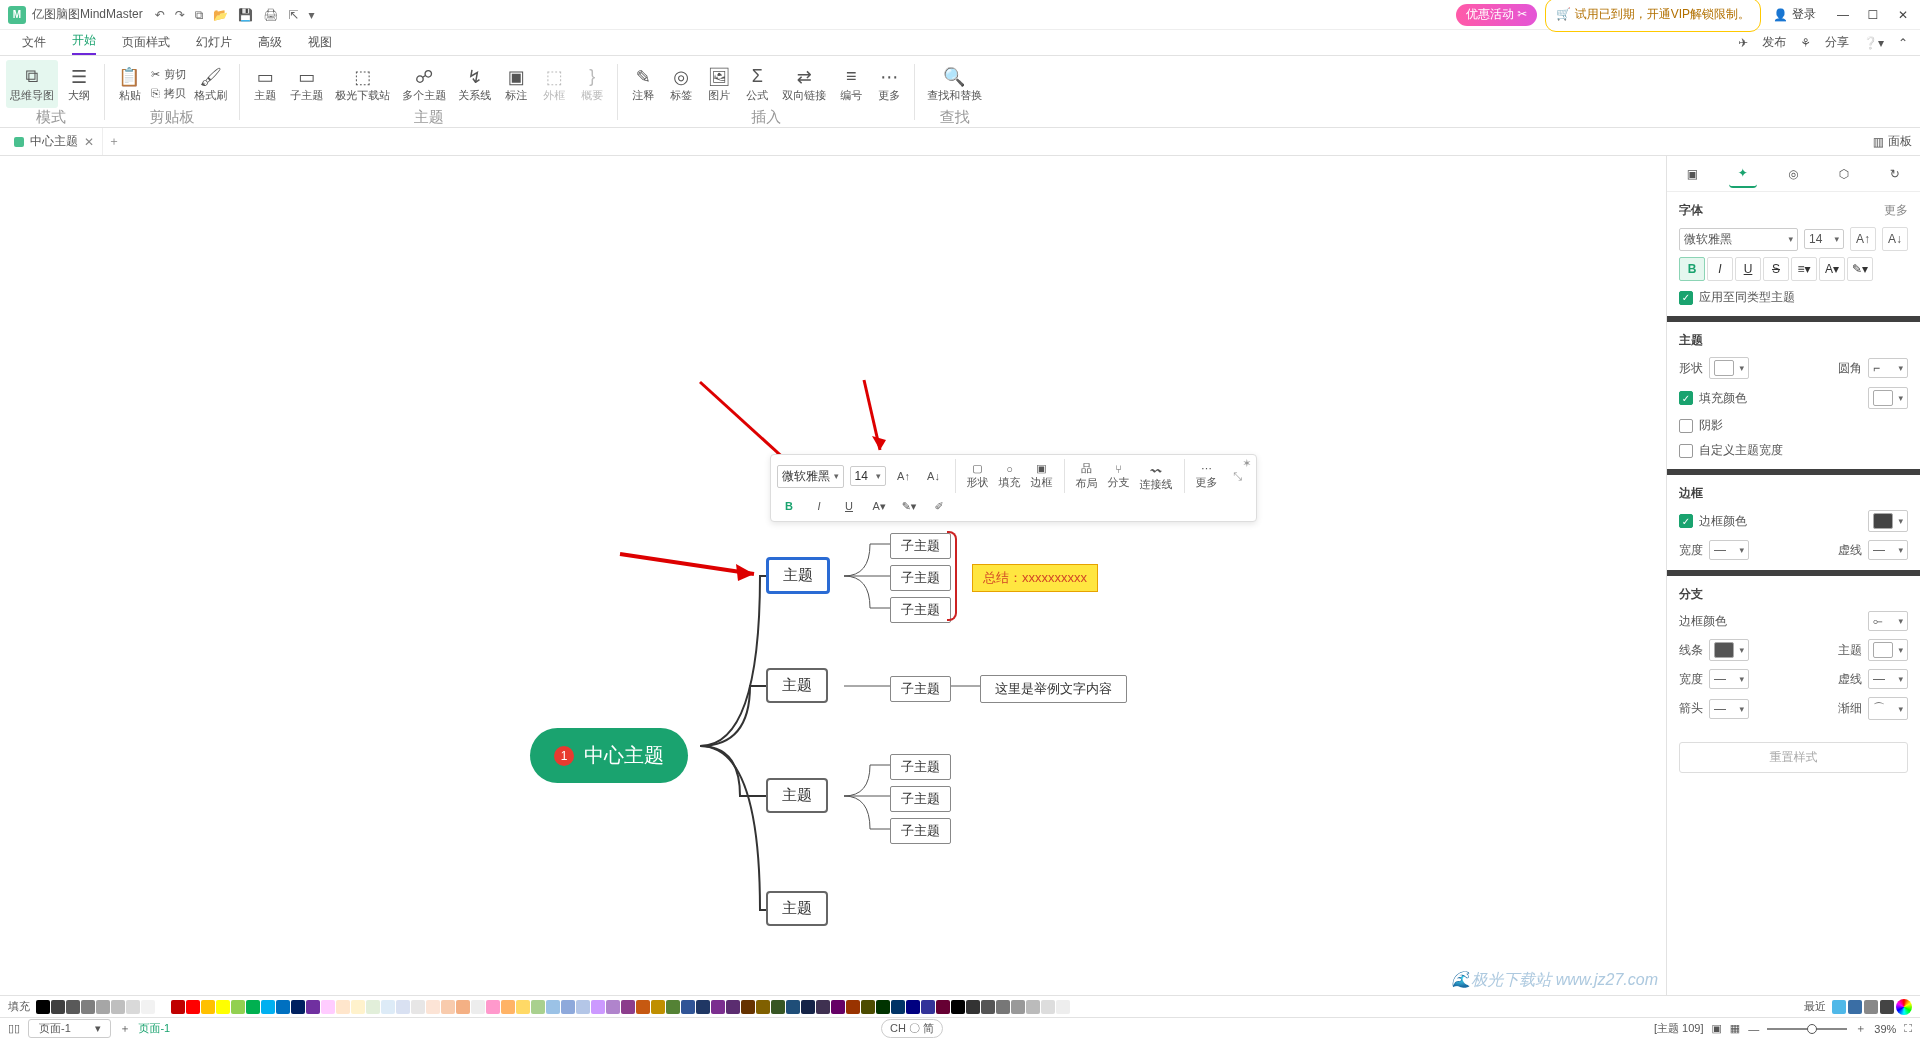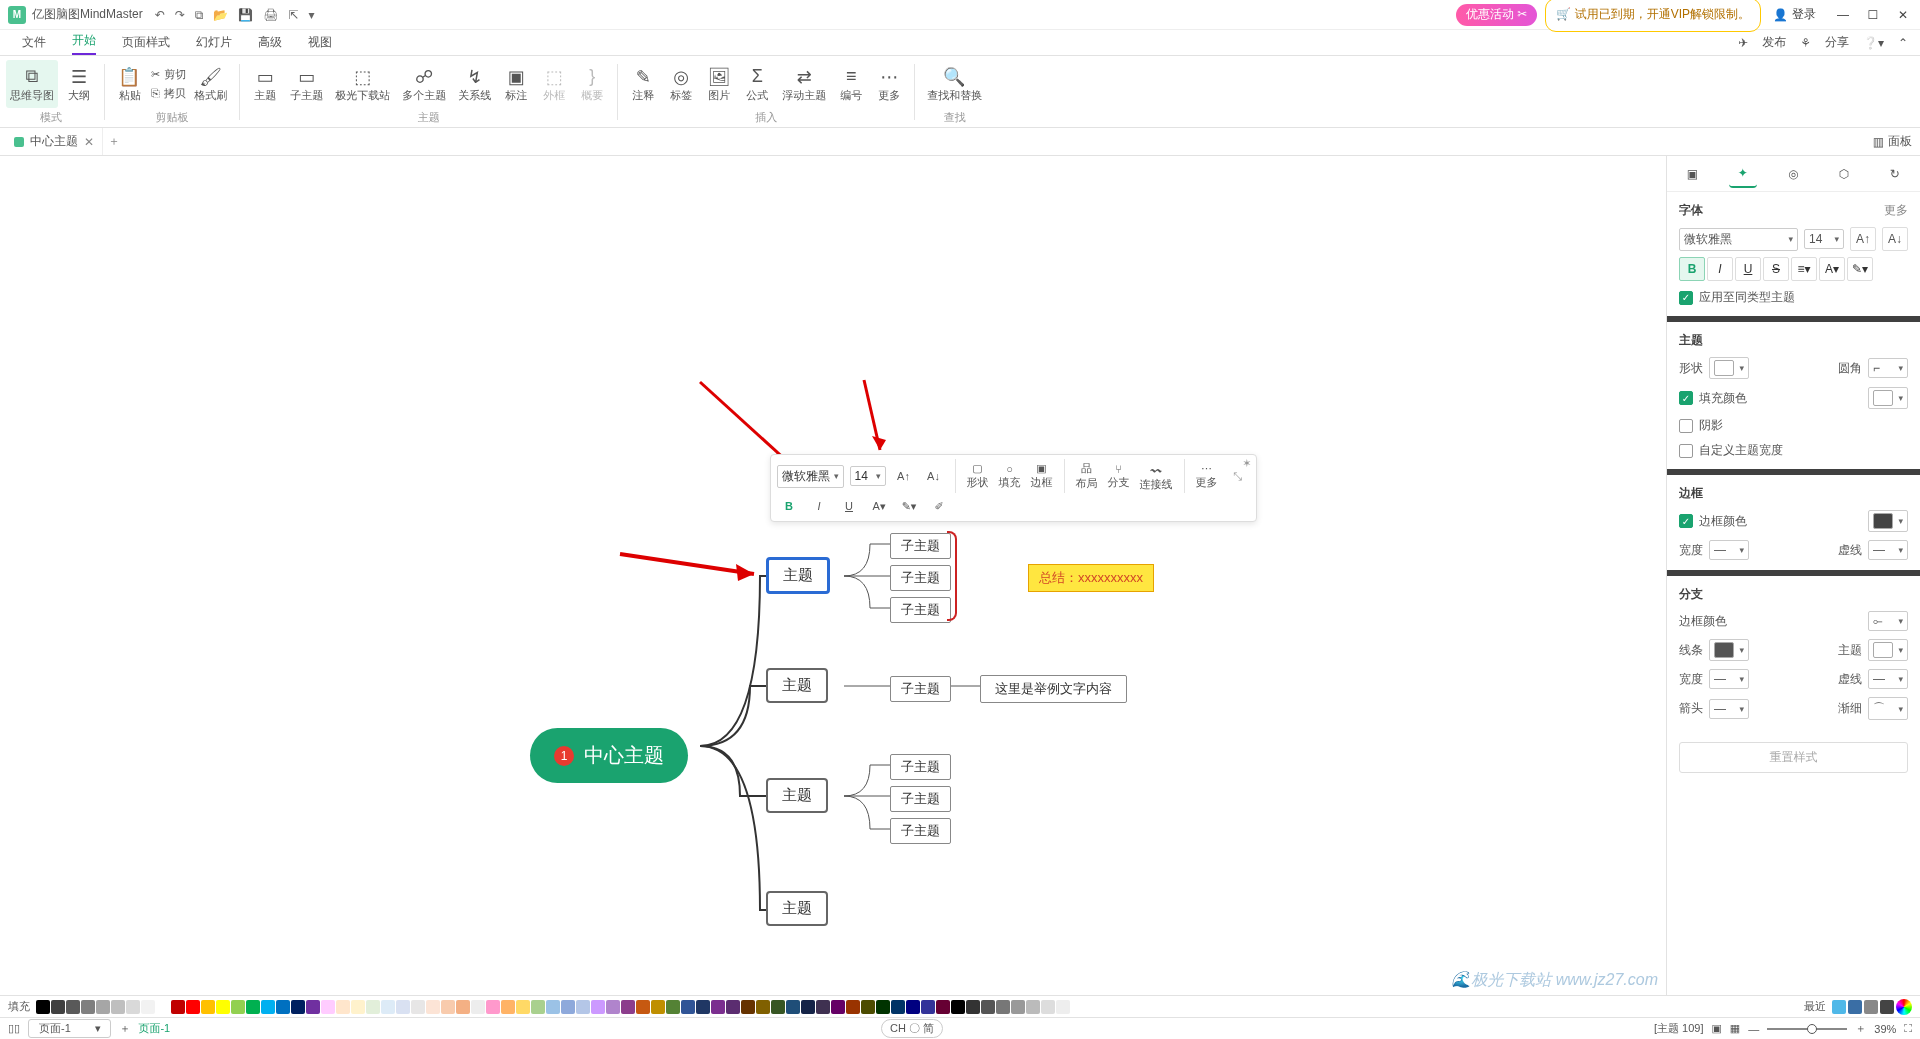--- a/index.html
+++ b/index.html
@@ -19,21 +19,21 @@
 .menu-item{padding-bottom:4px;cursor:pointer}
 .menu-item.active{color:#1aa36f;border-bottom:2px solid #6d28d9}
 .right-side-icons{margin-left:auto;display:flex;gap:14px;padding-right:12px;color:#555;align-items:center;padding-bottom:4px}
 .ribbon{height:72px;display:flex;align-items:flex-start;border-bottom:1px solid #e2e2e2;background:#fff}
 .rgrp{display:flex;flex-direction:column;align-items:stretch;padding:4px 6px 0;height:100%}
 .rgrp-row{display:flex;gap:4px;align-items:center}
 .rbtn{display:flex;flex-direction:column;align-items:center;justify-content:center;min-width:34px;height:48px;padding:2px 4px;cursor:pointer;color:#555;font-size:11px}
 .rbtn.disabled{color:#bbb}
 .rbtn .ic{font-size:18px;height:22px;display:flex;align-items:center;justify-content:center}
 .rbtn.active{background:#e5f7ef;border-radius:3px}
-.rgrp-label{text-align:center;font-size:11px;color:#999;margin-top:auto;padding-bottom:2px}
+.rgrp-label{text-align:center;font-size:15px;color:#999;margin-top:auto;padding-bottom:2px}
 .vsep{width:1px;background:#e4e4e4;height:56px;margin:8px 2px}
 .tab-strip{height:28px;display:flex;align-items:center;padding-left:6px;border-bottom:1px solid #e2e2e2}
 .doc-tab{display:flex;align-items:center;gap:6px;padding:0 8px;height:100%;background:#fff;border-right:1px solid #eee;font-size:12px;color:#555}
 .tab-ic{width:10px;height:10px;background:#4ac08f;border-radius:2px}
 .doc-tab .close{color:#888;cursor:pointer}
 .add-tab{width:22px;text-align:center;color:#888;cursor:pointer}
 .pnl-btn{margin-left:auto;display:flex;align-items:center;gap:4px;padding-right:8px;color:#555;cursor:pointer}
 .workspace{display:flex;height:calc(1039px - 30px - 26px - 72px - 28px - 22px - 22px)}
 .canvas{flex:1;position:relative;background:#fff;overflow:hidden}
 .side-panel{width:254px;border-left:1px solid #e2e2e2;display:flex;flex-direction:column;background:#fff;overflow-y:auto}
@@ -215,21 +215,21 @@
       <div class="rbtn">
           <span class="ic">🖼</span>
           <span>图片</span>
         </div>
       <div class="rbtn">
           <span class="ic">Σ</span>
           <span>公式</span>
         </div>
       <div class="rbtn">
           <span class="ic">⇄</span>
-          <span>浮动主题</span>
+          <span>双向链接</span>
         </div>
       <div class="rbtn">
           <span class="ic">≡</span>
           <span>编号</span>
         </div>
       <div class="rbtn">
           <span class="ic">⋯</span>
           <span>更多</span>
         </div>
     </div>
@@ -305,21 +305,21 @@
 
     <div class="sub" style="left:890px;top:377px"><span>子主题</span></div>
     <div class="sub" style="left:890px;top:409px"><span>子主题</span></div>
     <div class="sub" style="left:890px;top:441px"><span>子主题</span></div>
     <div class="sub" style="left:890px;top:520px"><span>子主题</span></div>
     <div class="sub" style="left:890px;top:598px"><span>子主题</span></div>
     <div class="sub" style="left:890px;top:630px"><span>子主题</span></div>
     <div class="sub" style="left:890px;top:662px"><span>子主题</span></div>
 
     <div class="bracket" style="left:947px;top:375px;width:10px"></div>
-    <div class="note" style="left:1028px;top:408px"><span>总结：xxxxxxxxxx</span></div>
+    <div class="note" style="left:972px;top:408px"><span>总结：xxxxxxxxxx</span></div>
     <div class="sub" style="left:980px;top:519px;padding:4px 14px"><span>这里是举例文字内容</span></div>
 
     <div class="float-tb">
       <span class="ft-pin">✶</span>
       <div class="ft-row">
         <div class="sel-sm" style="min-width:64px">
             <span>微软雅黑</span>
             <span class="caret">▾</span>
           </div>
         <div class="sel-sm" style="min-width:36px">

